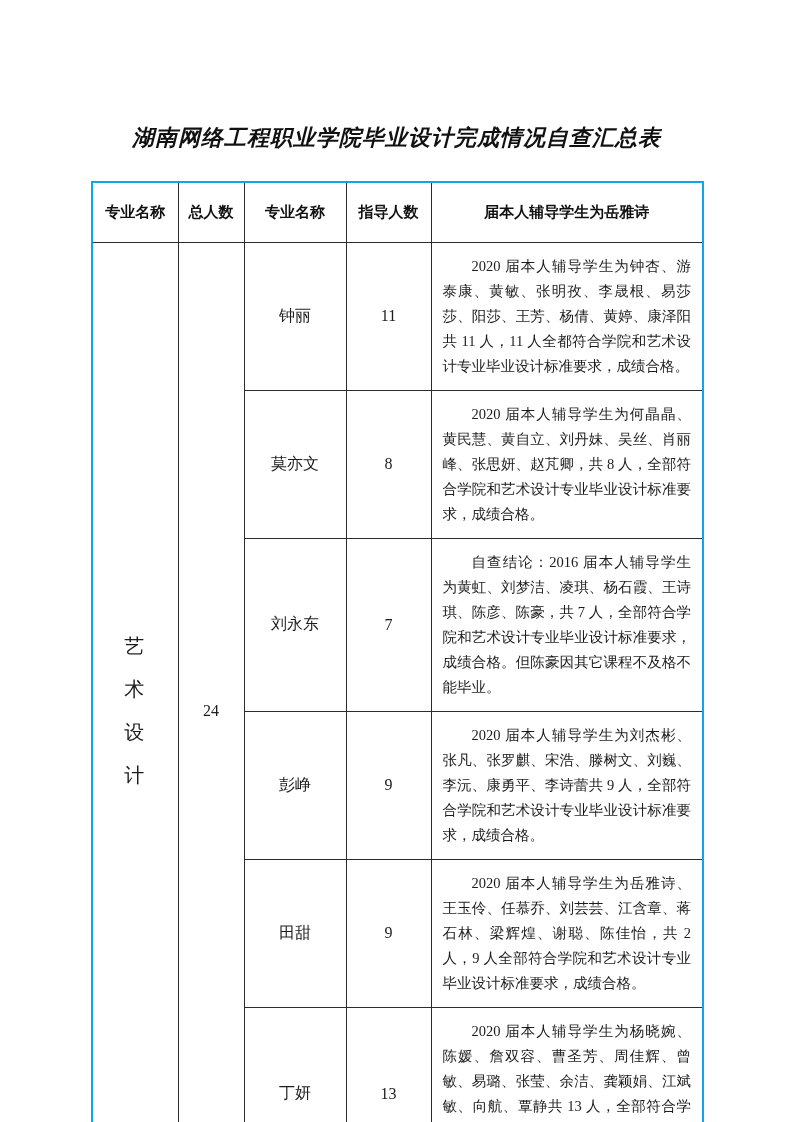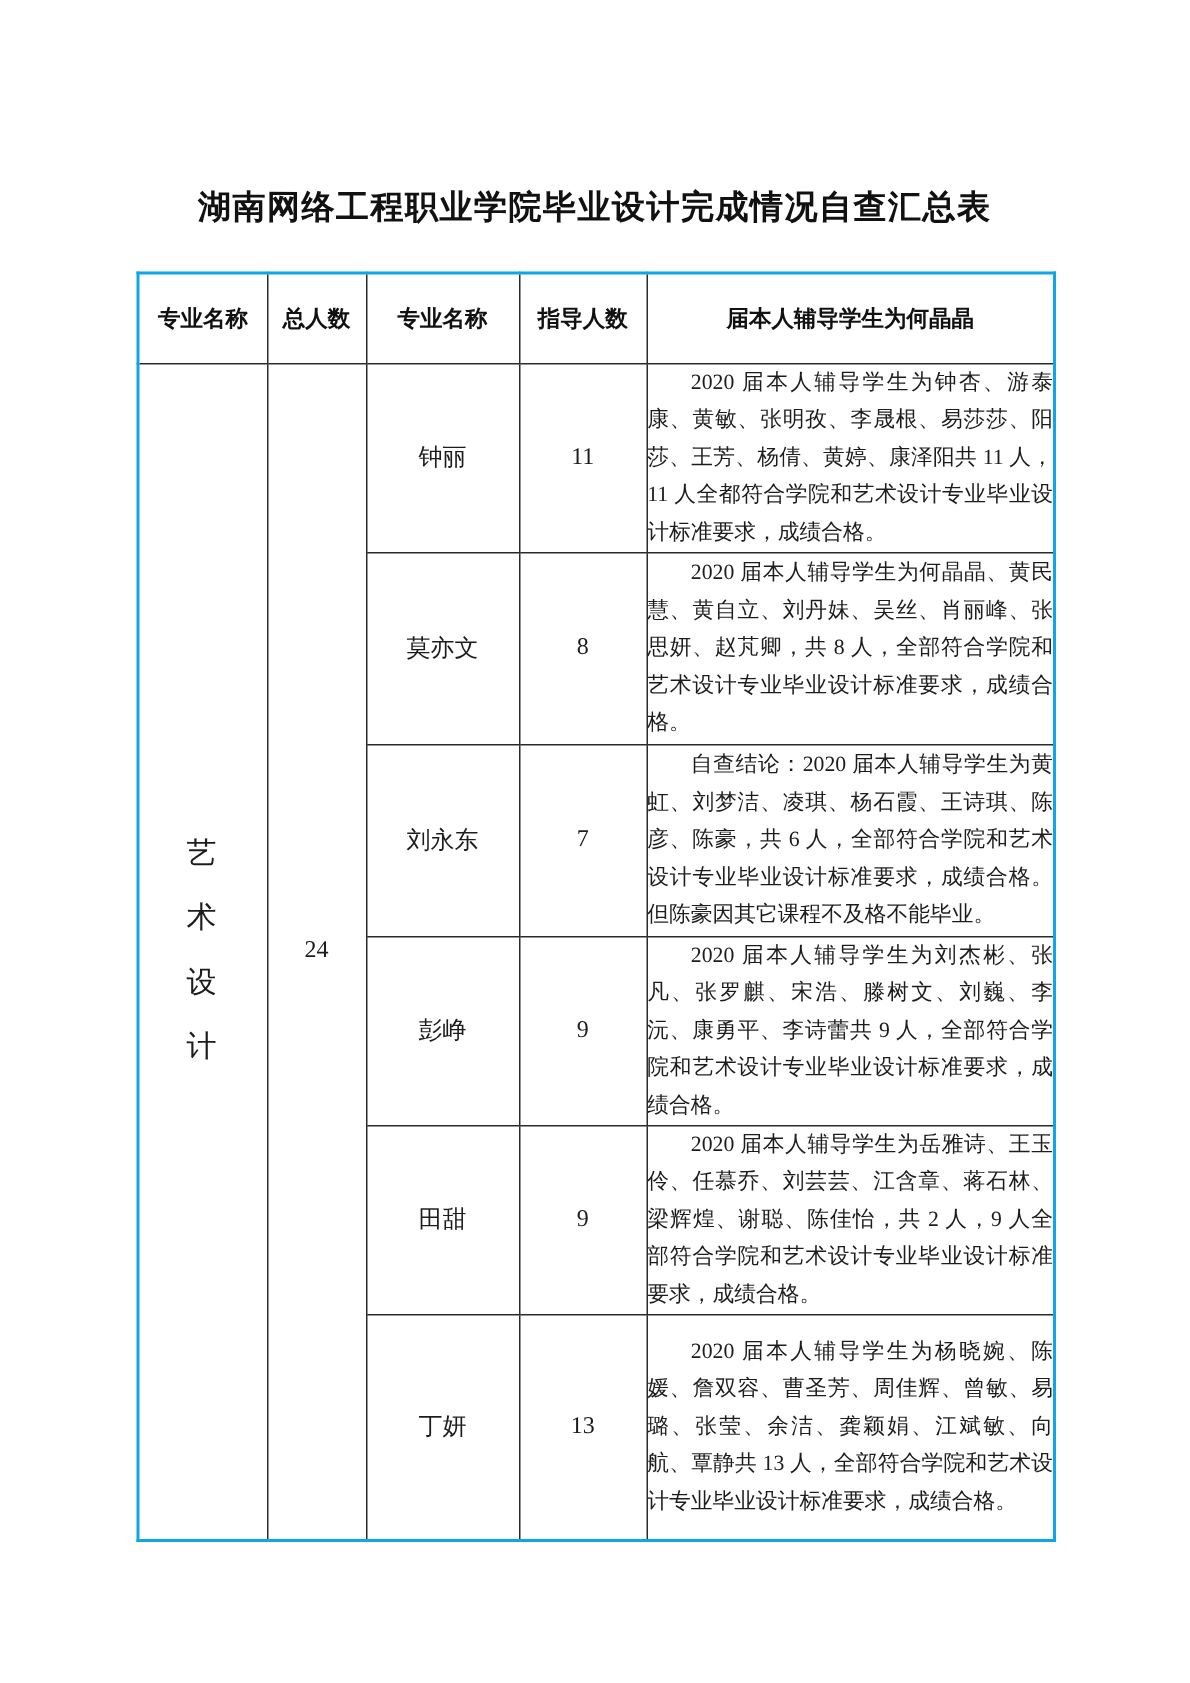--- a/index.html
+++ b/index.html
@@ -20,20 +20,21 @@
     top: 123px;
     left: 0;
     right: 0;
     margin: 0;
     text-align: center;
     font-family: "Liberation Sans", sans-serif;
     font-weight: bold;
     font-size: 22px;
     letter-spacing: 1px;
     color: #111;
+    font-style: italic;
   }
   table.summary {
     position: absolute;
     left: 91px;
     top: 181px;
     width: 611px;
     border-collapse: collapse;
     table-layout: fixed;
     border: 2px solid #0ea5e9;
   }
@@ -70,21 +71,21 @@
   td.total-cell,
   td.teacher-cell,
   td.count-cell {
     text-align: center;
     font-size: 16px;
   }
   td.desc-cell {
     padding: 7px 10px 7px 9px;
   }
   td.desc-cell p {
-    margin: 0;
+    margin: 11px;
     font-size: 14.5px;
     line-height: 25px;
     text-align: justify;
     text-justify: inter-ideograph;
     text-indent: 2em;
     color: #1c1c1c;
   }
 </style>
 </head>
 <body>
@@ -100,21 +101,21 @@
       <col style="width:102px">
       <col style="width:85px">
       <col style="width:272px">
     </colgroup>
     <thead>
       <tr class="header-row">
         <th class="hcell">专业名称</th>
         <th class="hcell">总人数</th>
         <th class="hcell">专业名称</th>
         <th class="hcell">指导人数</th>
-        <th class="hcell">届本人辅导学生为何晶晶</th>
+        <th class="hcell">届本人辅导学生为岳雅诗</th>
       </tr>
     </thead>
     <tbody>
       <tr class="row-0">
         <td class="major-cell" rowspan="6">
           <span class="vchar">艺</span>
           <span class="vchar">术</span>
           <span class="vchar">设</span>
           <span class="vchar">计</span>
         </td>
@@ -129,21 +130,21 @@
         <td class="teacher-cell">莫亦文</td>
         <td class="count-cell">8</td>
         <td class="desc-cell">
           <p>2020 届本人辅导学生为何晶晶、黄民慧、黄自立、刘丹妹、吴丝、肖丽峰、张思妍、赵芃卿，共 8 人，全部符合学院和艺术设计专业毕业设计标准要求，成绩合格。</p>
         </td>
       </tr>
       <tr class="row-2">
         <td class="teacher-cell">刘永东</td>
         <td class="count-cell">7</td>
         <td class="desc-cell">
-          <p>自查结论：2020 届本人辅导学生为黄虹、刘梦洁、凌琪、杨石霞、王诗琪、陈彦、陈豪，共 6 人，全部符合学院和艺术设计专业毕业设计标准要求，成绩合格。但陈豪因其它课程不及格不能毕业。</p>
+          <p>自查结论：2016 届本人辅导学生为黄虹、刘梦洁、凌琪、杨石霞、王诗琪、陈彦、陈豪，共 7 人，全部符合学院和艺术设计专业毕业设计标准要求，成绩合格。但陈豪因其它课程不及格不能毕业。</p>
         </td>
       </tr>
       <tr class="row-3">
         <td class="teacher-cell">彭峥</td>
         <td class="count-cell">9</td>
         <td class="desc-cell">
           <p>2020 届本人辅导学生为刘杰彬、张凡、张罗麒、宋浩、滕树文、刘巍、李沅、康勇平、李诗蕾共 9 人，全部符合学院和艺术设计专业毕业设计标准要求，成绩合格。</p>
         </td>
       </tr>
       <tr class="row-4">

